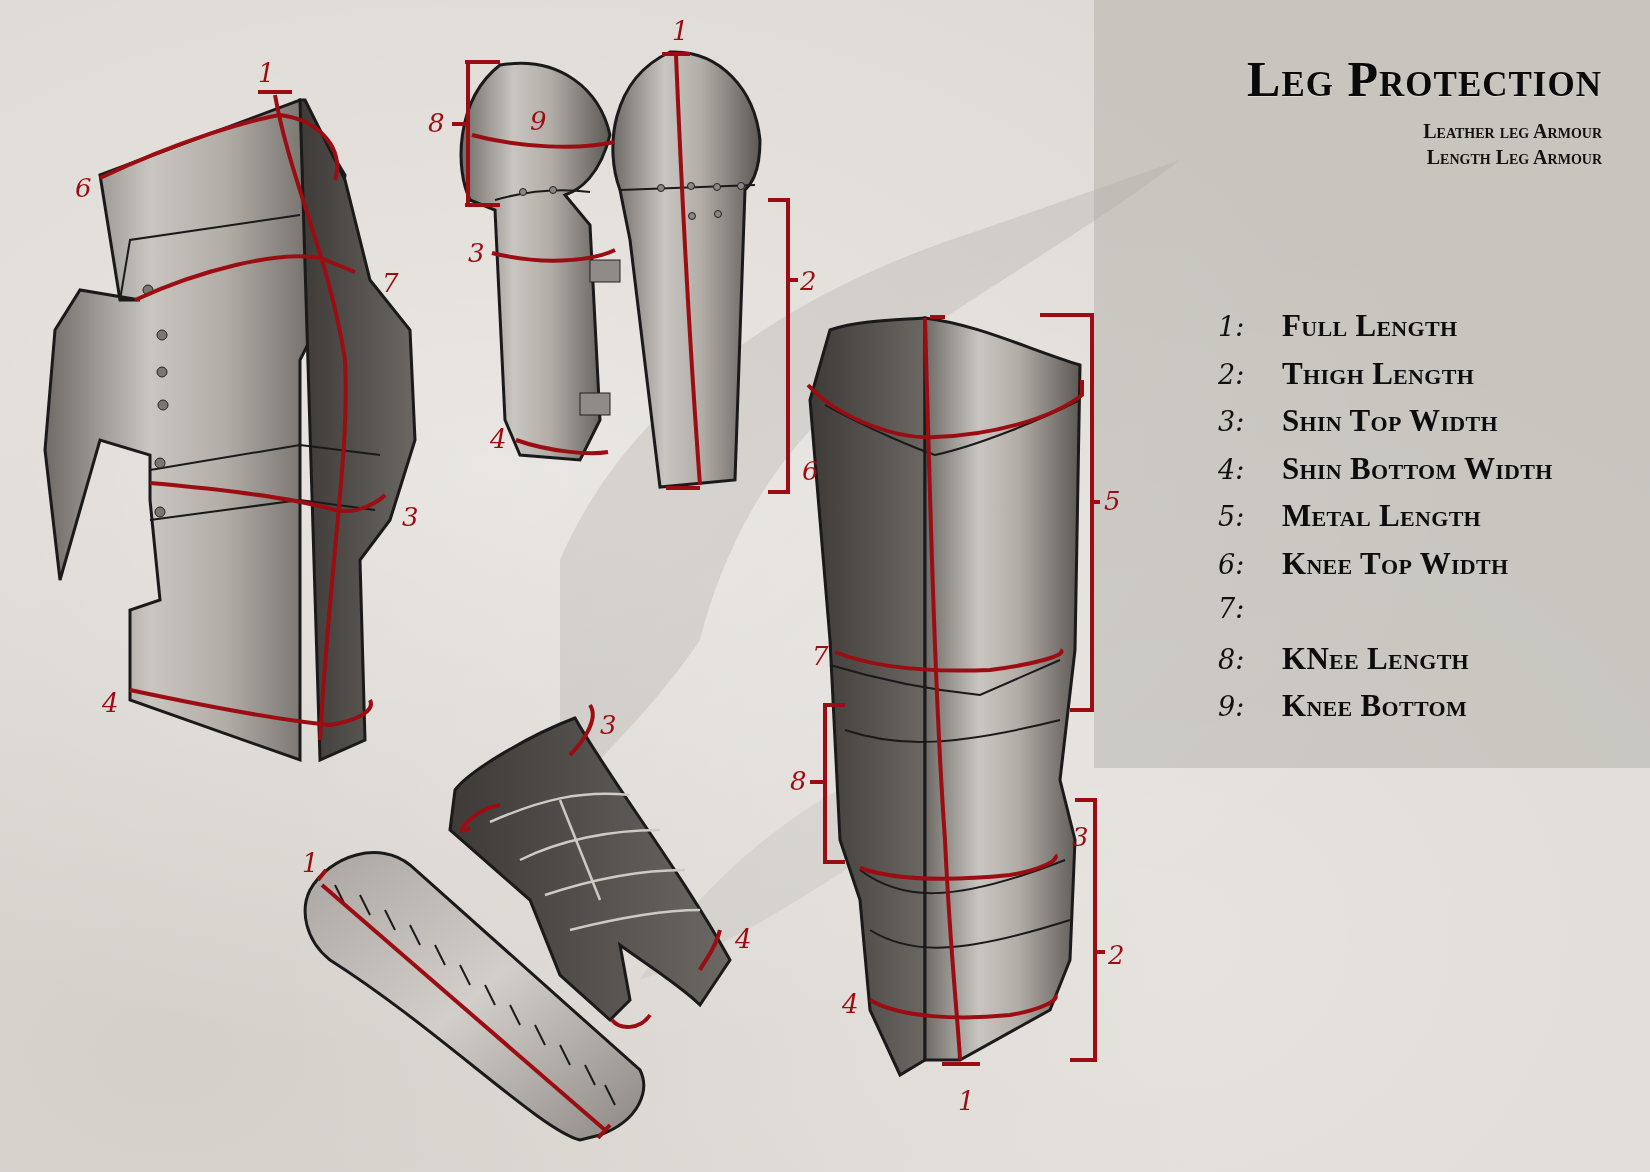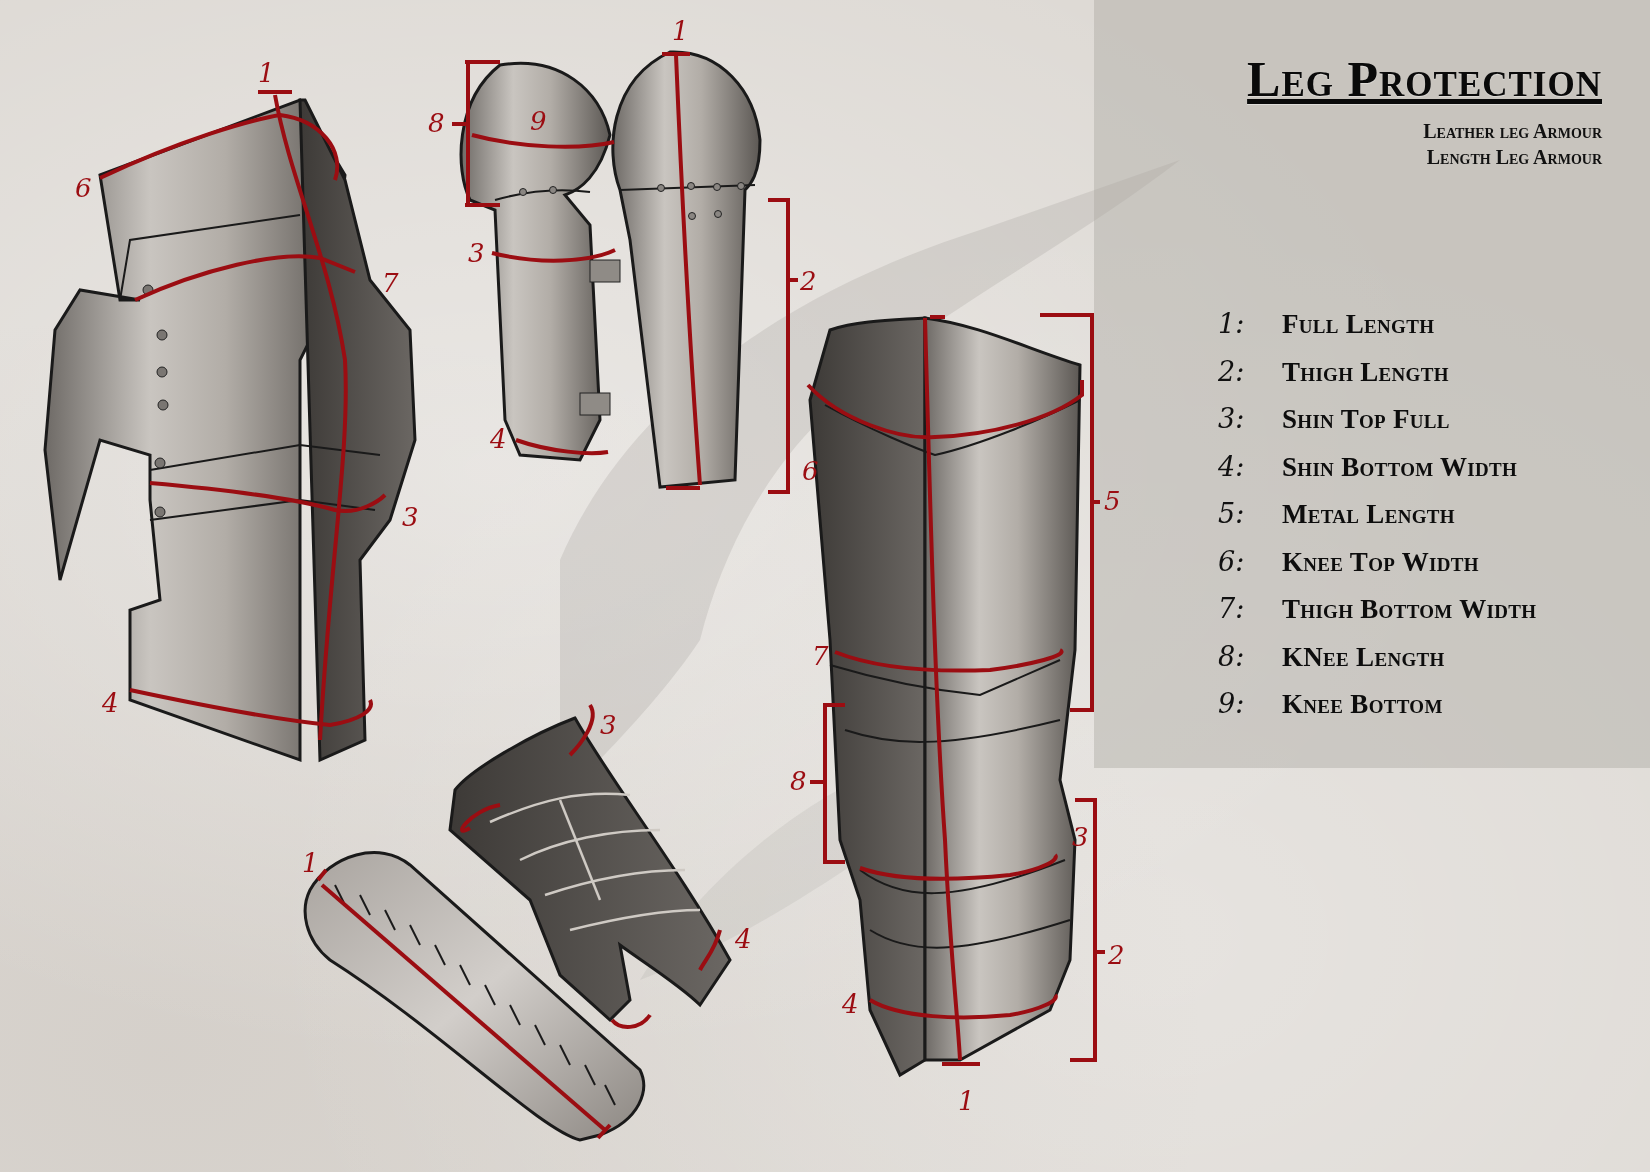--- a/index.html
+++ b/index.html
@@ -4,26 +4,26 @@
 <style>
   html,body{margin:0;padding:0;}
   body{width:1650px;height:1172px;overflow:hidden;background:#dcd8d3;position:relative;font-family:"DejaVu Serif",serif;}
   .paper{position:absolute;left:0;top:0;width:1650px;height:1172px;
     background:
       radial-gradient(ellipse at 30% 40%, rgba(255,255,255,0.35), rgba(255,255,255,0) 60%),
       radial-gradient(ellipse at 70% 80%, rgba(255,255,255,0.25), rgba(255,255,255,0) 55%),
       radial-gradient(ellipse at 10% 90%, rgba(160,150,140,0.15), rgba(0,0,0,0) 50%),
       #dedad5;}
   .panel{position:absolute;left:1094px;top:0;width:556px;height:768px;background:rgba(170,166,160,0.42);}
-  .title{position:absolute;right:48px;top:50px;font-family:"Liberation Serif","DejaVu Serif",serif;font-size:50px;font-weight:bold;color:#0a0a0a;font-variant:small-caps;letter-spacing:1px;text-shadow:0 1px 1px rgba(255,255,255,0.4);text-decoration:underline;}
+  .title{position:absolute;right:48px;top:50px;font-family:"Liberation Serif","DejaVu Serif",serif;font-size:50px;font-weight:bold;color:#0a0a0a;font-variant:small-caps;letter-spacing:1px;text-shadow:0 1px 1px rgba(255,255,255,0.4);}
   .subtitle{position:absolute;right:48px;font-family:"Liberation Serif","DejaVu Serif",serif;font-size:20px;font-weight:bold;color:#111;font-variant:small-caps;}
   .legend{position:absolute;left:1218px;top:308px;}
   .legend-row{position:relative;height:47.5px;display:flex;align-items:baseline;}
   .legend-num{width:64px;font-family:"DejaVu Serif",serif;font-style:italic;font-size:27px;color:#111;}
-  .legend-label{font-family:"Liberation Serif","DejaVu Serif",serif;font-weight:bold;font-size:27px;font-variant:small-caps;color:#0d0d0d;letter-spacing:0.3px;}
+  .legend-label{font-family:"Liberation Serif","DejaVu Serif",serif;font-weight:bold;font-size:31px;font-variant:small-caps;color:#0d0d0d;letter-spacing:0.3px;}
   .art{position:absolute;left:0;top:0;width:1650px;height:1172px;}
   .rlbl{font-family:"DejaVu Serif",serif;font-style:italic;font-size:26px;fill:#9b0d12;}
 </style>
 </head>
 <body>
 
 <div class="paper"></div>
 
 <svg class="art" viewBox="0 0 1650 1172">
   <path d="M560 560 C620 420 760 300 980 230 L1180 160 C1050 260 900 330 820 420 C760 480 720 560 700 640 C660 700 600 760 560 800 Z" fill="rgba(150,146,140,0.22)"></path>
@@ -40,37 +40,36 @@
   <div class="legend-row">
       <span class="legend-num">1:</span>
       <span class="legend-label">Full Length</span>
     </div>
   <div class="legend-row">
       <span class="legend-num">2:</span>
       <span class="legend-label">Thigh Length</span>
     </div>
   <div class="legend-row">
       <span class="legend-num">3:</span>
-      <span class="legend-label">Shin Top Full</span>
+      <span class="legend-label">Shin Top Width</span>
     </div>
   <div class="legend-row">
       <span class="legend-num">4:</span>
       <span class="legend-label">Shin Bottom Width</span>
     </div>
   <div class="legend-row">
       <span class="legend-num">5:</span>
       <span class="legend-label">Metal Length</span>
     </div>
   <div class="legend-row">
       <span class="legend-num">6:</span>
       <span class="legend-label">Knee Top Width</span>
     </div>
   <div class="legend-row">
       <span class="legend-num">7:</span>
-      <span class="legend-label">Thigh Bottom Width</span>
     </div>
   <div class="legend-row">
       <span class="legend-num">8:</span>
       <span class="legend-label">KNee Length</span>
     </div>
   <div class="legend-row">
       <span class="legend-num">9:</span>
       <span class="legend-label">Knee Bottom</span>
     </div>
 </div>

